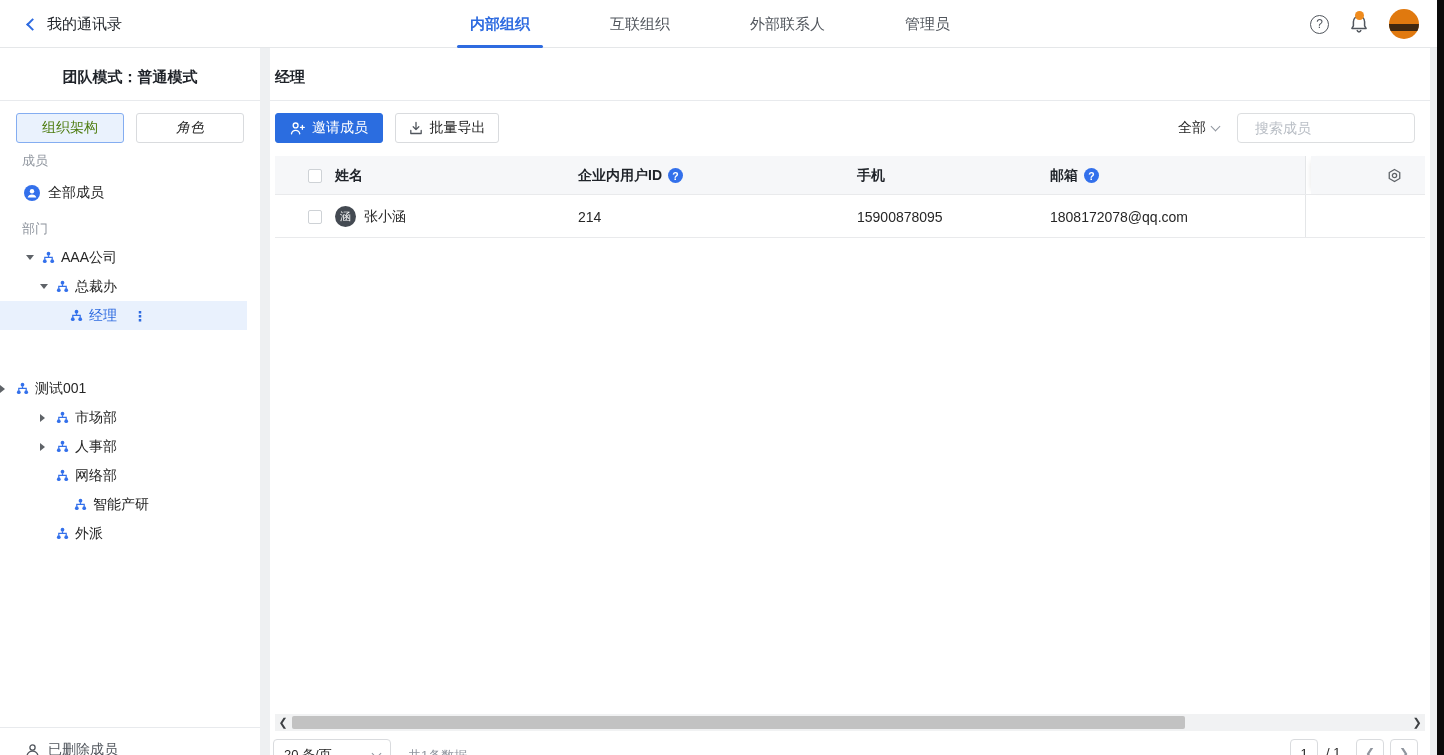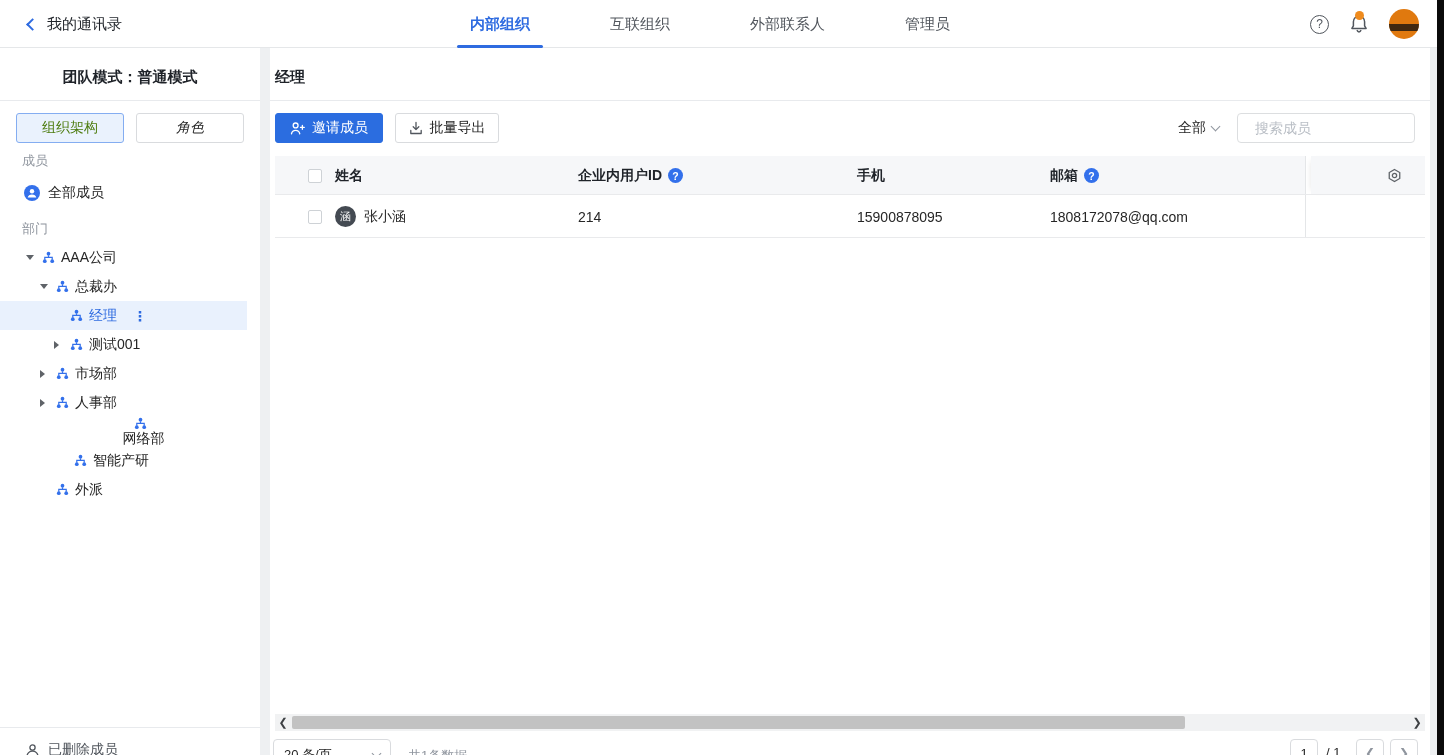--- a/index.html
+++ b/index.html
@@ -162,21 +162,21 @@
             <span class="arr none"></span>
             <svg class="orgicon" width="13" height="13" viewBox="0 0 14 14">
               <path d="M7 4.6v2.2M3 9.4V6.8h8v2.6" fill="none" stroke="#3370eb" stroke-width="1.3"></path>
               <circle cx="7" cy="2.9" r="2" fill="#3370eb"></circle>
               <circle cx="3" cy="11" r="2" fill="#3370eb"></circle>
               <circle cx="11" cy="11" r="2" fill="#3370eb"></circle>
             </svg>
             <span class="tlabel">经理</span>
             <span class="more">⋮</span>
           </div>
-          <div class="tree-item" style="padding-left: 54px;">
+          <div class="tree-item" style=" margin-top: 44px;">
             <span class="arr right"></span>
             <svg class="orgicon" width="13" height="13" viewBox="0 0 14 14">
               <path d="M7 4.6v2.2M3 9.4V6.8h8v2.6" fill="none" stroke="#3370eb" stroke-width="1.3"></path>
               <circle cx="7" cy="2.9" r="2" fill="#3370eb"></circle>
               <circle cx="3" cy="11" r="2" fill="#3370eb"></circle>
               <circle cx="11" cy="11" r="2" fill="#3370eb"></circle>
             </svg>
             <span class="tlabel">测试001</span>
           </div>
           <div class="tree-item" style="padding-left: 40px;">
@@ -192,21 +192,21 @@
           <div class="tree-item" style="padding-left: 40px;">
             <span class="arr right"></span>
             <svg class="orgicon" width="13" height="13" viewBox="0 0 14 14">
               <path d="M7 4.6v2.2M3 9.4V6.8h8v2.6" fill="none" stroke="#3370eb" stroke-width="1.3"></path>
               <circle cx="7" cy="2.9" r="2" fill="#3370eb"></circle>
               <circle cx="3" cy="11" r="2" fill="#3370eb"></circle>
               <circle cx="11" cy="11" r="2" fill="#3370eb"></circle>
             </svg>
             <span class="tlabel">人事部</span>
           </div>
-          <div class="tree-item" style="padding-left: 40px; flex-direction: column;">
+          <div class="tree-item" style="padding-left: 40px;">
             <span class="arr none"></span>
             <svg class="orgicon" width="13" height="13" viewBox="0 0 14 14">
               <path d="M7 4.6v2.2M3 9.4V6.8h8v2.6" fill="none" stroke="#3370eb" stroke-width="1.3"></path>
               <circle cx="7" cy="2.9" r="2" fill="#3370eb"></circle>
               <circle cx="3" cy="11" r="2" fill="#3370eb"></circle>
               <circle cx="11" cy="11" r="2" fill="#3370eb"></circle>
             </svg>
             <span class="tlabel">网络部</span>
           </div>
           <div class="tree-item" style="padding-left: 58px;">

